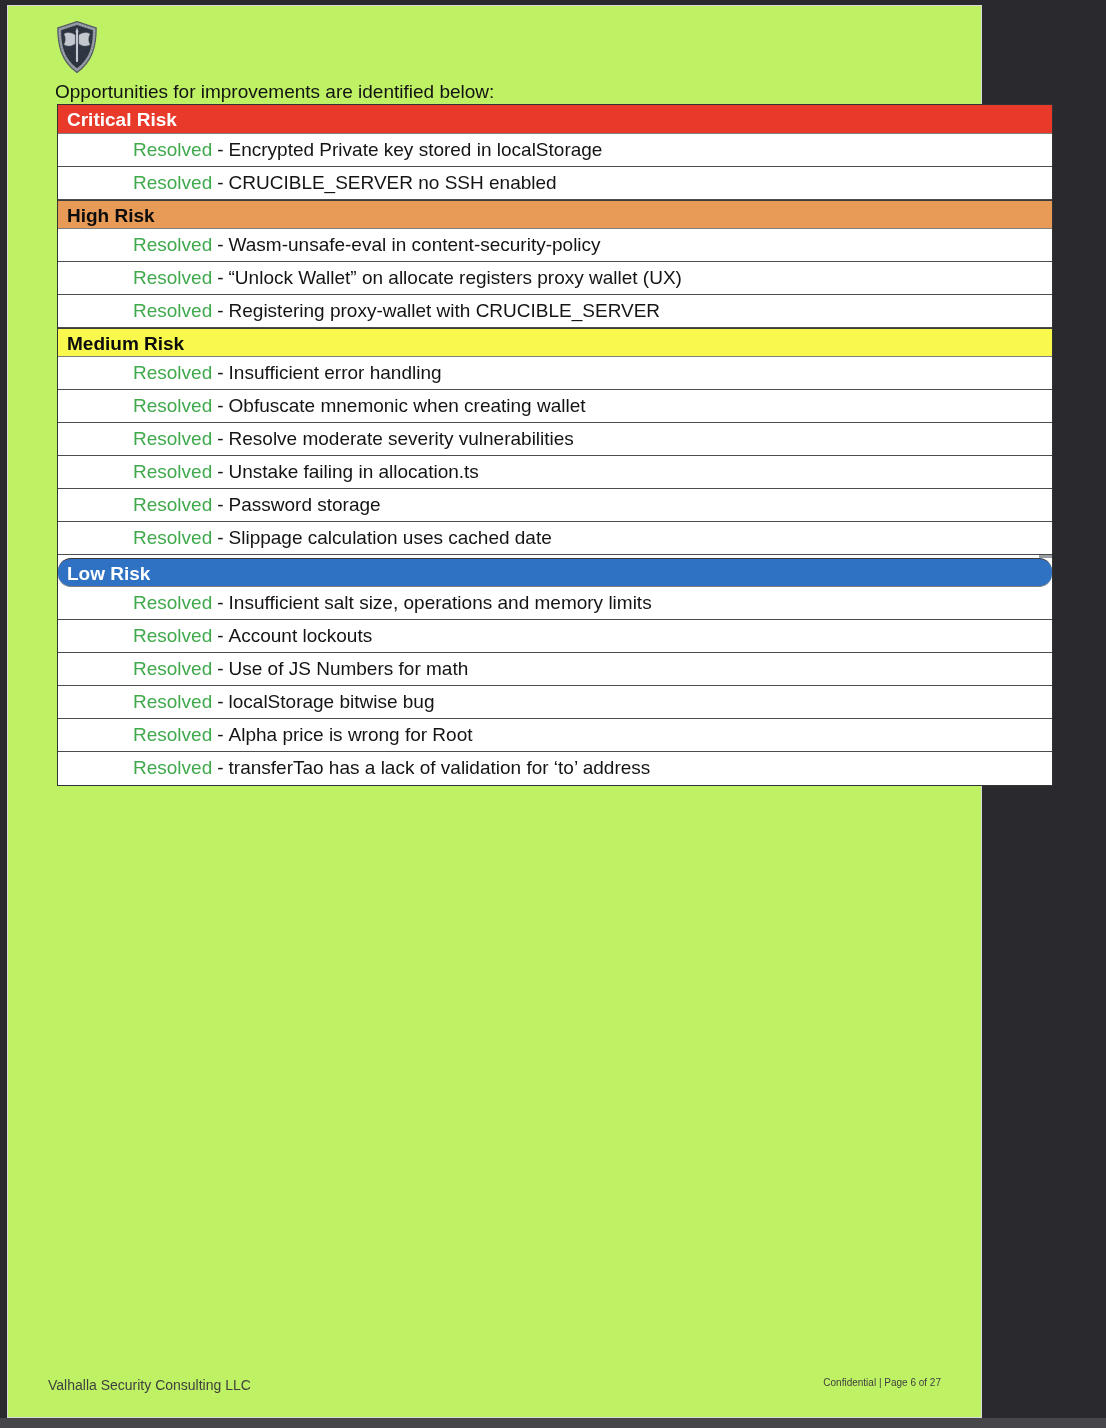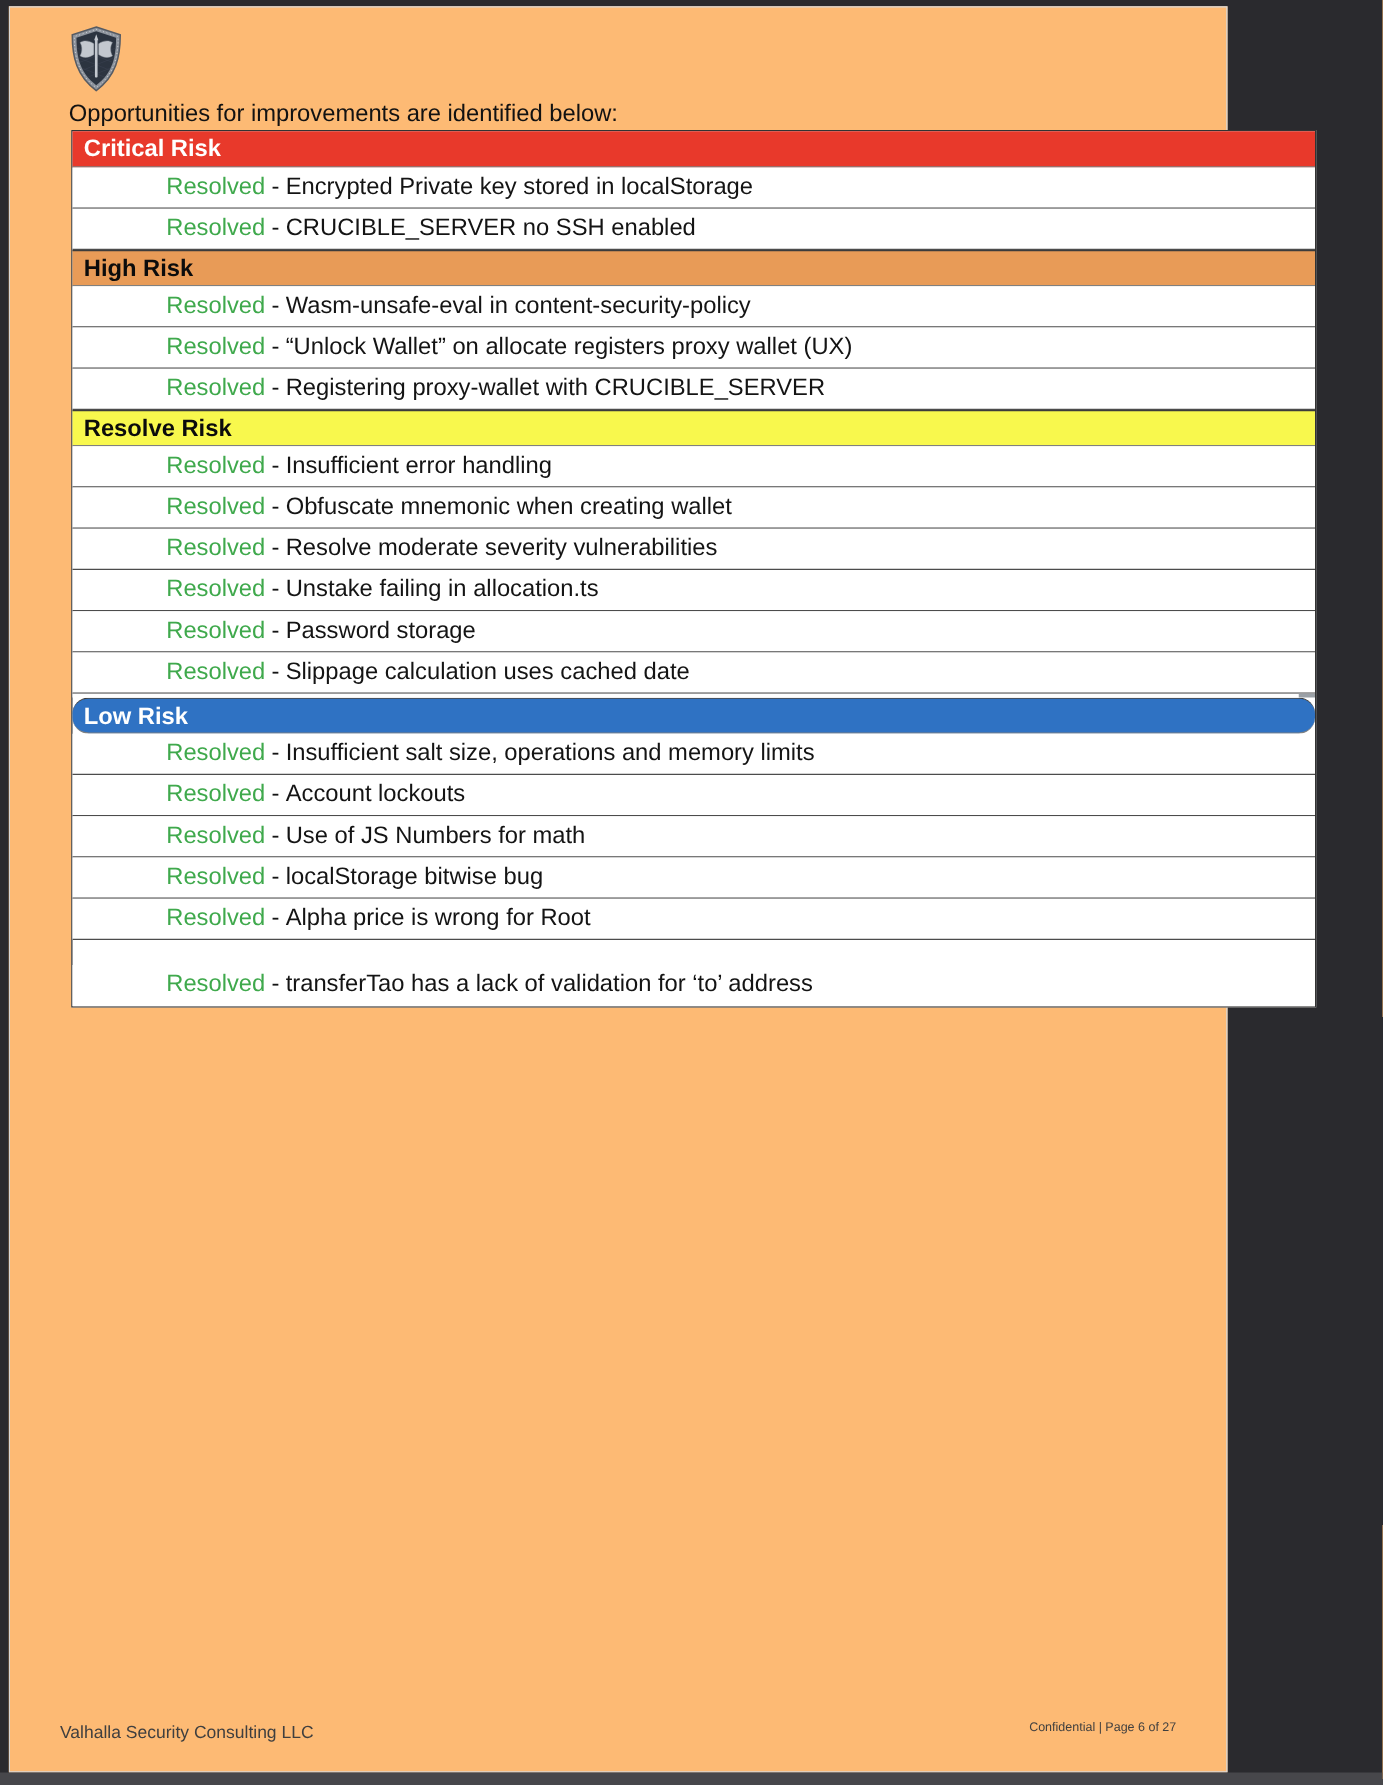--- a/index.html
+++ b/index.html
@@ -9,21 +9,21 @@
     font-family: "Liberation Sans", sans-serif;
     position: relative;
     overflow: hidden;
   }
   .bottom-strip {
     position: absolute; left: 0; top: 1418px; width: 1106px; height: 10px;
     background: #47474b;
   }
   .page {
     position: absolute; left: 7px; top: 5px; width: 975px; height: 1413px;
-    background: #fdba74;
+    background: #bef264;
     box-shadow: 0 0 0 1px #d8d8d8 inset;
   }
   .logo {
     position: absolute; left: 46px; top: 15px; width: 48px; height: 55px;
   }
   .intro {
     position: absolute; left: 48px; top: 76px;
     font-size: 19px; color: #121212; white-space: nowrap;
   }
   .risk-table {
@@ -44,21 +44,21 @@
   .risk-table .hdr:first-child { border-top: none; }
   .row {
     height: 33px; line-height: 32px;
     padding-left: 75px;
     font-size: 19px; color: #141414;
     border-bottom: 1px solid #4c4c4c;
     box-sizing: border-box;
     background: #ffffff;
     white-space: nowrap;
   }
-  .row:last-child { border-bottom: none; margin-top: 20px; }
+  .row:last-child { border-bottom: none; }
   .status {  }
   .sep { margin: 0 5px; color: #141414; }
   .table-gap { height: 3px; background: #ffffff; position: relative; border-bottom: none; }
   .gap-notch {
     position: absolute; right: 0; top: 0; width: 13px; height: 3px; background: #9aa0a6;
   }
   .footer-left {
     position: absolute; left: 41px; top: 1372px;
     font-size: 14px; color: #3f3f3f; white-space: nowrap;
   }
@@ -113,21 +113,21 @@
     <div class="row">
       <span class="status" style="color: rgb(63, 169, 76);">Resolved</span><span class="sep">-</span><span class="desc">Wasm-unsafe-eval in content-security-policy</span>
     </div>
     <div class="row">
       <span class="status" style="color: rgb(63, 169, 76);">Resolved</span><span class="sep">-</span><span class="desc">“Unlock Wallet” on allocate registers proxy wallet (UX)</span>
     </div>
     <div class="row">
       <span class="status" style="color: rgb(63, 169, 76);">Resolved</span><span class="sep">-</span><span class="desc">Registering proxy-wallet with CRUCIBLE_SERVER</span>
     </div>
 
-    <div class="hdr" style="background-color: rgb(248, 248, 77); color: rgb(12, 12, 12);">Resolve Risk</div>
+    <div class="hdr" style="background-color: rgb(248, 248, 77); color: rgb(12, 12, 12);">Medium Risk</div>
 
     <div class="row">
       <span class="status" style="color: rgb(63, 169, 76);">Resolved</span><span class="sep">-</span><span class="desc">Insufficient error handling</span>
     </div>
     <div class="row">
       <span class="status" style="color: rgb(63, 169, 76);">Resolved</span><span class="sep">-</span><span class="desc">Obfuscate mnemonic when creating wallet</span>
     </div>
     <div class="row">
       <span class="status" style="color: rgb(63, 169, 76);">Resolved</span><span class="sep">-</span><span class="desc">Resolve moderate severity vulnerabilities</span>
     </div>

